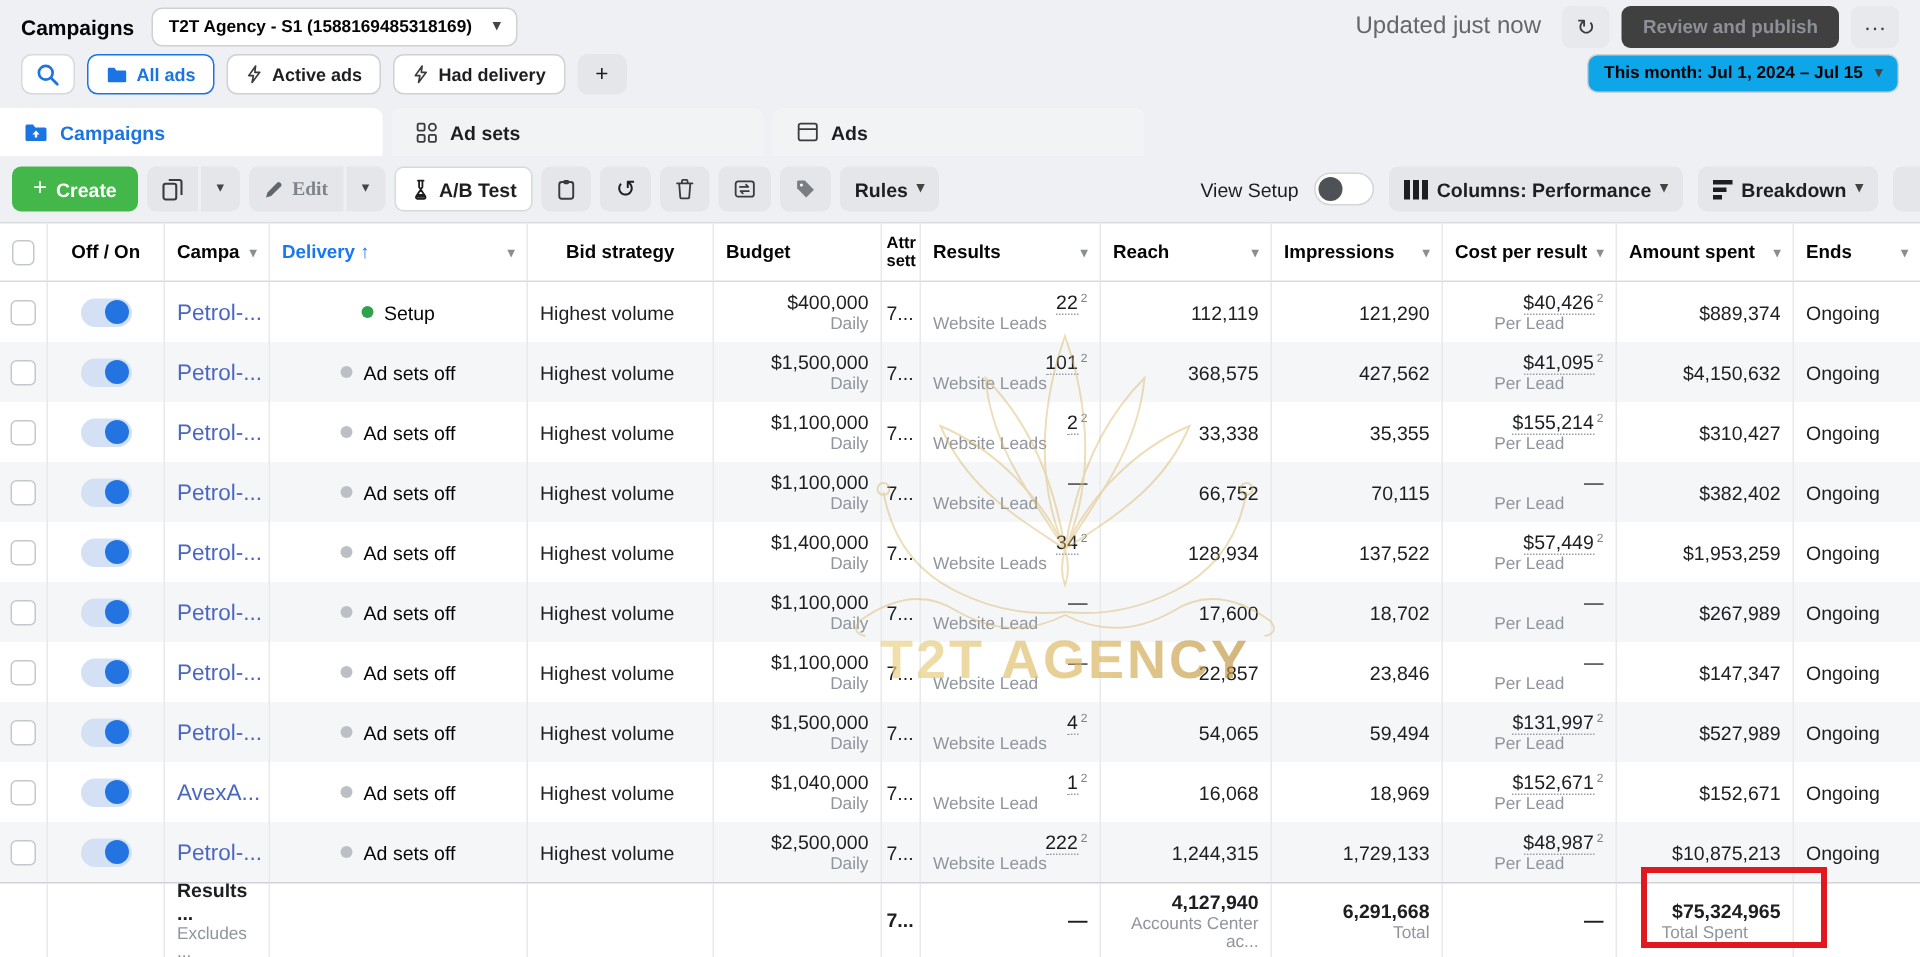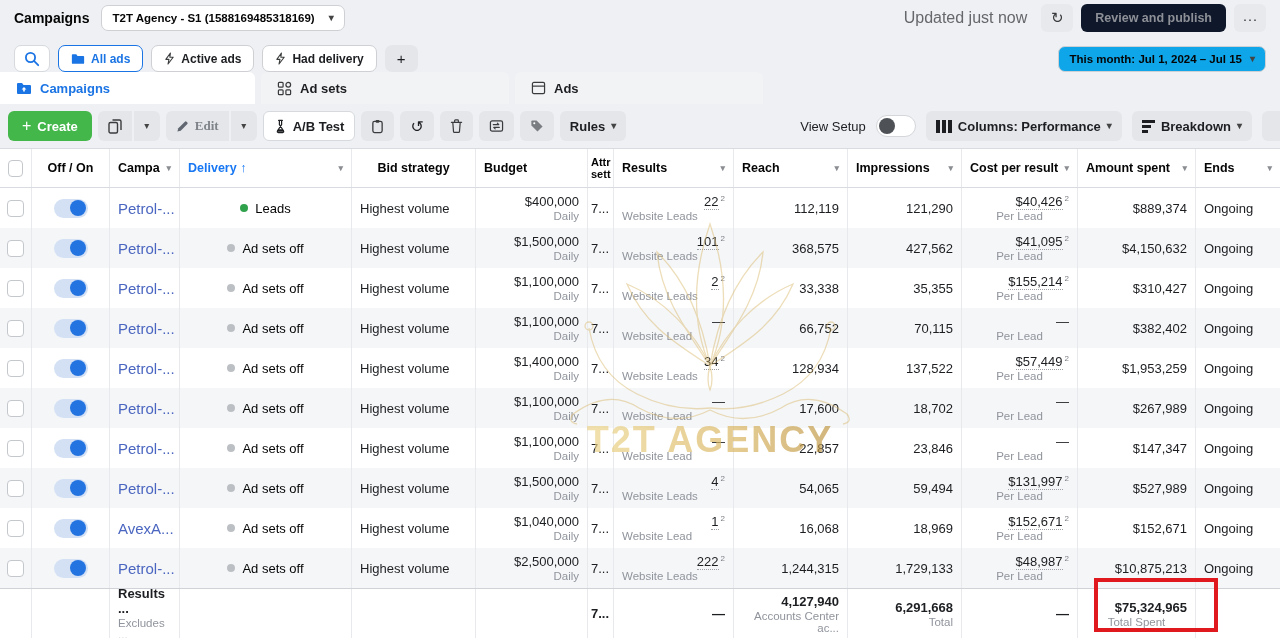--- a/index.html
+++ b/index.html
@@ -7,24 +7,24 @@
   body { font-family:"Liberation Sans", sans-serif; background:#eef0f3; color:#050505; font-size:13px; position:relative; }
 
   
   .topbar { height:36px; display:flex; align-items:center; padding:0 14px; gap:12px; }
   .page-title { font-weight:bold; font-size:14px; }
   .account-pill { background:#fff; border:1px solid #ced0d4; border-radius:7px; height:26px; display:flex; align-items:center; gap:14px; padding:0 10px; font-size:11.5px; font-weight:bold; cursor:pointer; }
   .caret { font-size:10px; color:#444; line-height:1; }
   .topbar-right { margin-left:auto; display:flex; align-items:center; gap:8px; }
   .updated-txt { color:#65676b; font-size:16px; margin-right:6px; }
   .icon-btn { background:#e7e9ec; border:none; border-radius:6px; height:28px; min-width:32px; display:flex; align-items:center; justify-content:center; font-size:15px; color:#3a3b3c; cursor:pointer; }
-  .review-btn { background:#0f172a; color:#8d9096; font-weight:bold; font-size:12.5px; border:none; border-radius:6px; height:28px; padding:0 14px; }
+  .review-btn { background:#404040; color:#8d9096; font-weight:bold; font-size:12.5px; border:none; border-radius:6px; height:28px; padding:0 14px; }
 
   
-  .filterbar { height:36px; display:flex; align-items:flex-end; padding:0 14px; gap:8px; }
+  .filterbar { height:36px; display:flex; align-items:flex-start; padding:0 14px; gap:8px; }
   .search-btn { background:#fff; border:1px solid #d6d9dd; border-radius:7px; width:36px; height:27px; display:flex; align-items:center; justify-content:center; cursor:pointer; }
   .pill { background:#fff; border:1px solid #ced0d4; border-radius:7px; height:27px; display:flex; align-items:center; gap:6px; padding:0 12px; font-size:12px; font-weight:bold; color:#1c1e21; cursor:pointer; }
   .pill.active { border:1.5px solid #1b74e4; color:#1b74e4; }
   .pill.plus { background:#e4e6ea; border:none; font-size:15px; font-weight:normal; padding:0 12px; }
   .date-pill { margin-left:auto; background:#0ea5e9; border:1px solid #ced0d4; border-radius:7px; height:26px; display:flex; align-items:center; gap:8px; padding:0 10px; font-size:11.5px; font-weight:bold; cursor:pointer; }
 
   
   .leveltabs { height:32px; display:flex; gap:6px; padding:0; }
   .ltab { display:flex; align-items:center; gap:8px; padding:0 16px; width:255px; background:#f2f3f5; border-radius:0 6px 0 0; font-size:13px; font-weight:bold; color:#1c1e21; cursor:pointer; }
   .ltab.active { background:#ffffff; color:#1b74e4; }
@@ -339,21 +339,21 @@
       <div class="td col-onoff">
           <div class="toggle">
             <div class="knob"></div>
           </div>
         </div>
       <div class="td col-name">
           <a class="camp-link">Petrol-...</a>
         </div>
       <div class="td col-delivery deliv">
           <span class="dot active"></span>
-          <span>Leads</span>
+          <span>Setup</span>
         </div>
       <div class="td col-bid">
           <span class="main-line">Highest volume</span>
         </div>
       <div class="td col-budget num">
           <span class="main-line">$400,000</span>
           <span class="sub-line sub-right">Daily</span>
         </div>
       <div class="td col-attr">
           <span class="main-line">7...</span>

